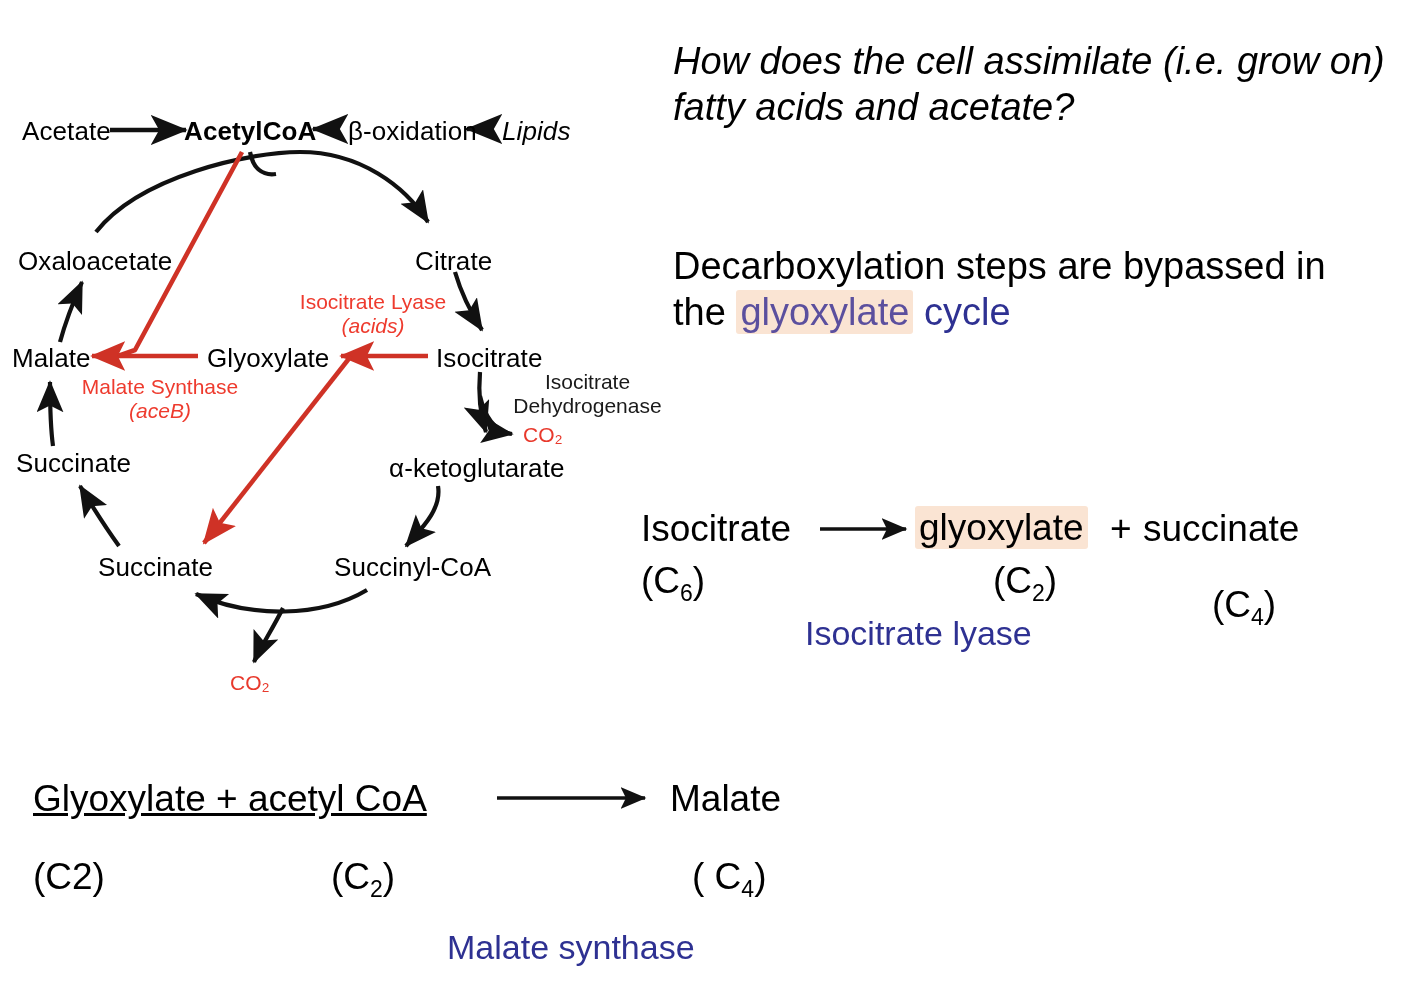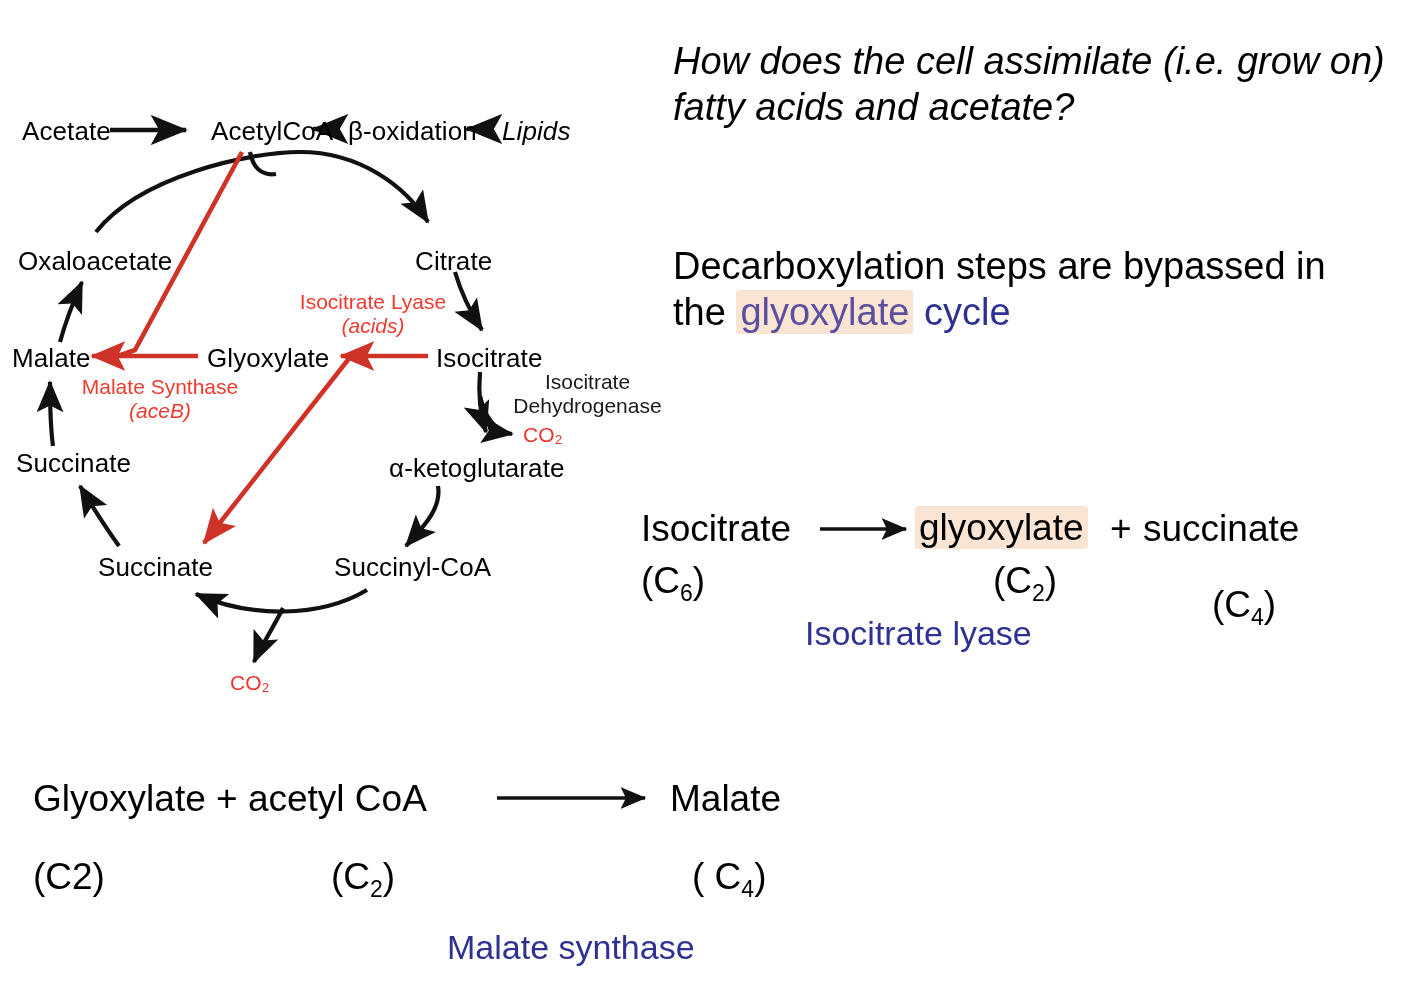--- a/index.html
+++ b/index.html
@@ -149,21 +149,21 @@
 
     <line x1="198" y1="356" x2="92" y2="356" stroke="#cf3226" stroke-width="4.6" marker-end="url(#ahR)"></line>
 
     <path d="M 242 152 L 135 350 L 118 356" fill="none" stroke="#cf3226" stroke-width="4.6" stroke-linejoin="round"></path>
 
     <line x1="820" y1="529" x2="906" y2="529" stroke="#111111" stroke-width="3.4" marker-end="url(#ahB)"></line>
     <line x1="497" y1="798" x2="645" y2="798" stroke="#111111" stroke-width="3.4" marker-end="url(#ahB)"></line>
   </svg>
 
   <div class="abs node" style="left:22px;  top:118px;">Acetate</div>
-  <div class="abs node" style="left:211px; top:118px;">AcetylCoA</div>
+  <div class="abs node" style="left:184px; top:118px;font-weight:bold;">AcetylCoA</div>
   <div class="abs node" style="left:348px; top:118px;">β-oxidation</div>
   <div class="abs node" style="left:502px; top:118px;font-style:italic;">Lipids</div>
 
   <div class="abs node" style="left:18px;  top:248px;">Oxaloacetate</div>
   <div class="abs node" style="left:415px; top:248px;">Citrate</div>
 
   <div class="abs node" style="left:12px;  top:345px;">Malate</div>
   <div class="abs node" style="left:207px; top:345px;">Glyoxylate</div>
   <div class="abs node" style="left:436px; top:345px;">Isocitrate</div>
 
@@ -219,21 +219,21 @@
   <div class="eqrow" style="left:993px; top:560px;">
     <span>(C</span><sub>2</sub><span>)</span>
   </div>
 
   <div class="eqrow" style="left:1212px; top:584px;">
     <span>(C</span><sub>4</sub><span>)</span>
   </div>
 
   <div class="eq-enzyme" style="left:805px; top:614px;">Isocitrate lyase</div>
 
-  <div class="eqrow" style="left:33px; top:778px;">Glyoxylate + acetyl CoA</div>
+  <div class="eqrow" style="left:33px; top:778px;text-decoration:underline;">Glyoxylate + acetyl CoA</div>
 
   <div class="eqrow" style="left:670px; top:778px;">Malate</div>
 
   <div class="eqrow" style="left:33px; top:856px;">(C2)</div>
 
   <div class="eqrow" style="left:331px; top:856px;">
     <span>(C</span><sub>2</sub><span>)</span>
   </div>
 
   <div class="eqrow" style="left:692px; top:856px;">

